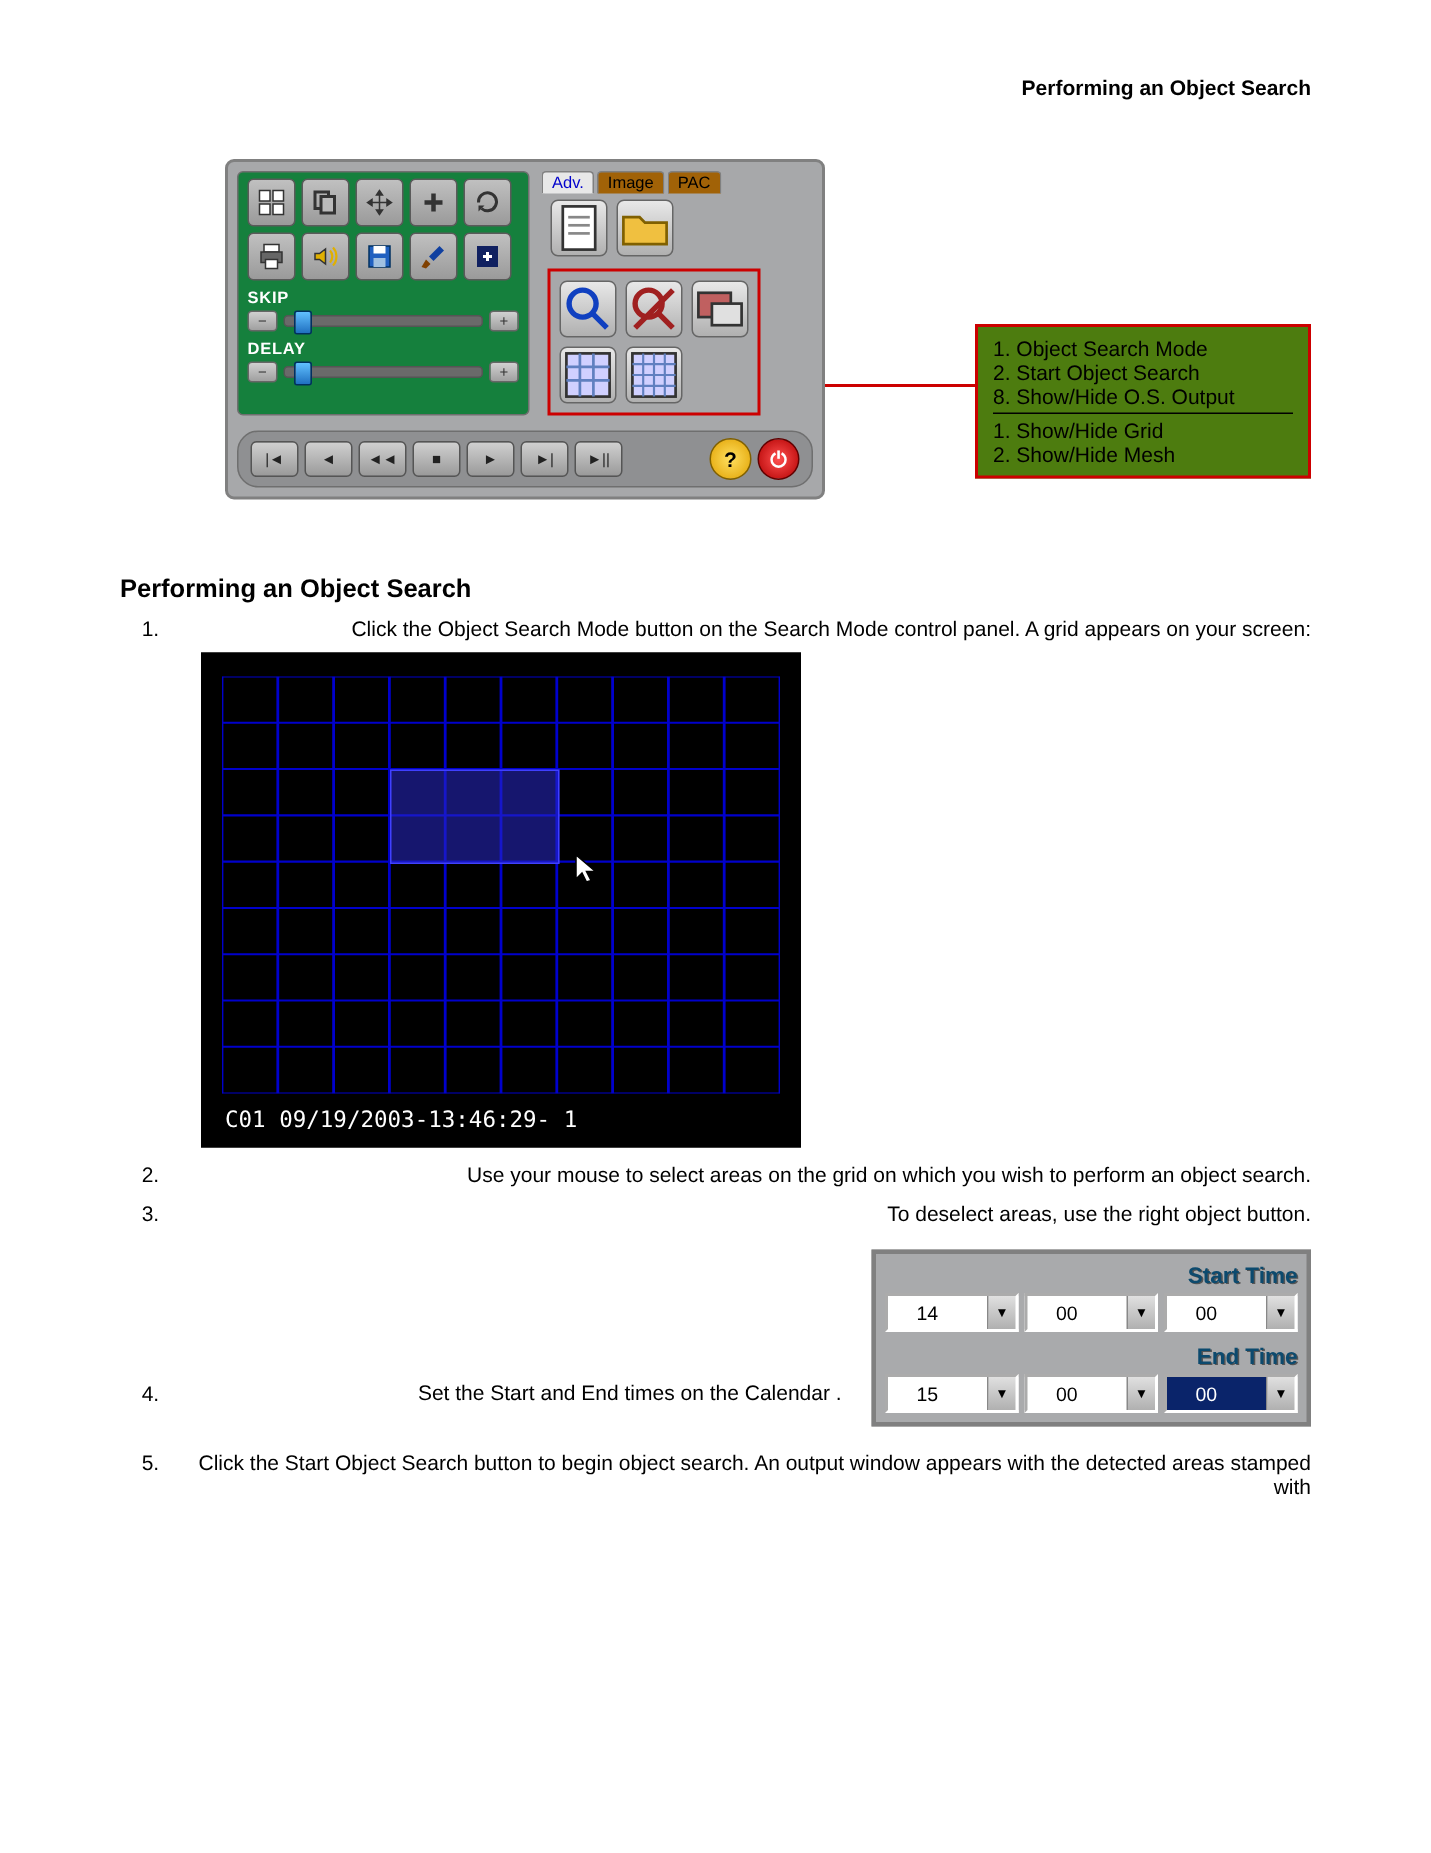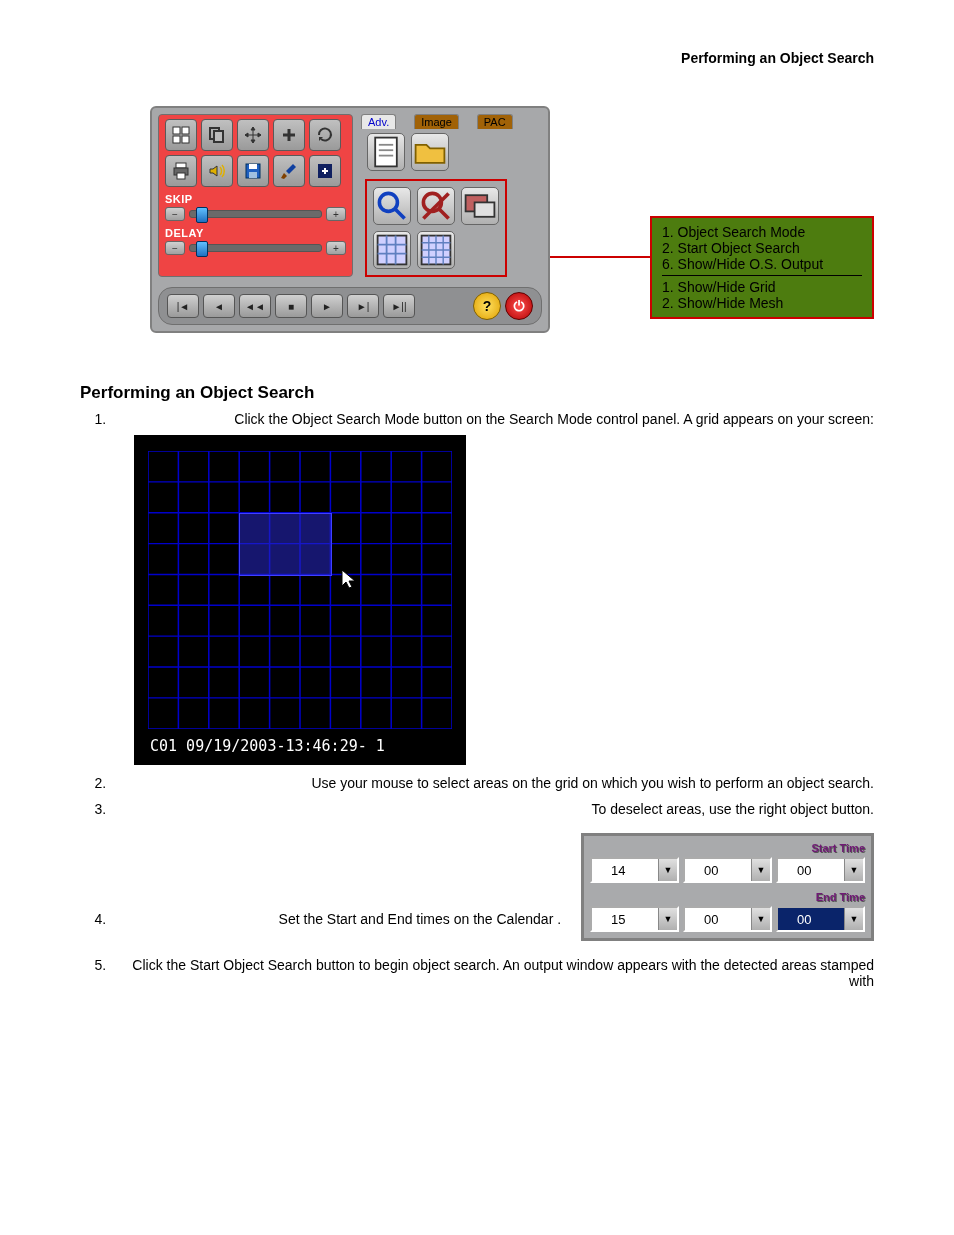--- a/index.html
+++ b/index.html
@@ -35,21 +35,21 @@
     border-radius: 6px;
     padding: 6px;
     box-sizing: border-box;
     position: relative;
   }
   .panel-top {
     display: flex;
     gap: 6px;
   }
   .panel-left {
-    background: #ef4444;
+    background: #15803d;
     border: 1px solid #6f6f6f;
     border-radius: 4px;
     width: 195px;
     padding: 4px 6px 8px 6px;
     box-sizing: border-box;
   }
   .icon-row {
     display: flex;
     gap: 4px;
     margin-bottom: 4px;
@@ -105,21 +105,21 @@
     height: 14px;
     background: linear-gradient(#60c0ff,#2070c0);
     border: 1px solid #003060;
     border-radius: 2px;
   }
   .panel-right {
     flex: 1;
   }
   .tabs {
     display: flex;
-    gap: 18px;
+    gap: 2px;
     margin-bottom: 4px;
     justify-content: flex-start;
     padding-left: 2px;
   }
   .tab {
     background: #a16207;
     border: 1px solid #808080;
     border-bottom: none;
     padding: 1px 6px;
     font-size: 11px;
@@ -218,21 +218,21 @@
     list-style: decimal;
     text-align: right;
   }
   ol.steps > li {
     margin-bottom: 10px;
     font-size: 14px;
     padding-left: 8px;
   }
   
   .grid-shot {
-    width: 332px;
+    width: 400px;
     height: 330px;
     background: #000;
     border: 6px solid #000;
     margin: 8px 0 8px 16px;
     position: relative;
     box-sizing: border-box;
   }
   .grid-inner {
     position:absolute;
     top:10px; left:8px; right:8px; bottom:30px;
@@ -258,21 +258,21 @@
     font-size:15px;
   }
   
   .time-panel {
     display:inline-block;
     background:#a9aaac;
     border:3px solid #808080;
     padding:6px;
     margin:6px 0 6px 16px;
   }
-  .time-label { color:#701a75; font-size:11px; font-weight:bold; margin-bottom:3px; text-shadow:1px 1px 0 #555;}
+  .time-label { color:#0c4a6e; font-size:15px; font-weight:bold; margin-bottom:3px; text-shadow:1px 1px 0 #555;}
   .time-row { display:flex; gap:4px; margin-bottom:8px; }
   .time-sel {
     display:flex;
     border:2px inset #fff;
     background:#fff;
     height:22px;
     align-items:stretch;
   }
   .time-val {
     width:28px;
@@ -454,21 +454,21 @@
         <div class="playback-spacer"></div>
         <div class="round-btn help-btn">?</div>
         <div class="round-btn power-btn">⏻</div>
       </div>
     </div>
     <div class="connector"></div>
     <div class="callout">
       <div class="group1">
         <div>1. Object Search Mode</div>
         <div>2. Start Object Search</div>
-        <div>6. Show/Hide O.S. Output</div>
+        <div>8. Show/Hide O.S. Output</div>
       </div>
       <div>
         <div>1. Show/Hide Grid</div>
         <div>2. Show/Hide Mesh</div>
       </div>
     </div>
   </div>
 
   <h2 class="section">Performing an Object Search</h2>
 

